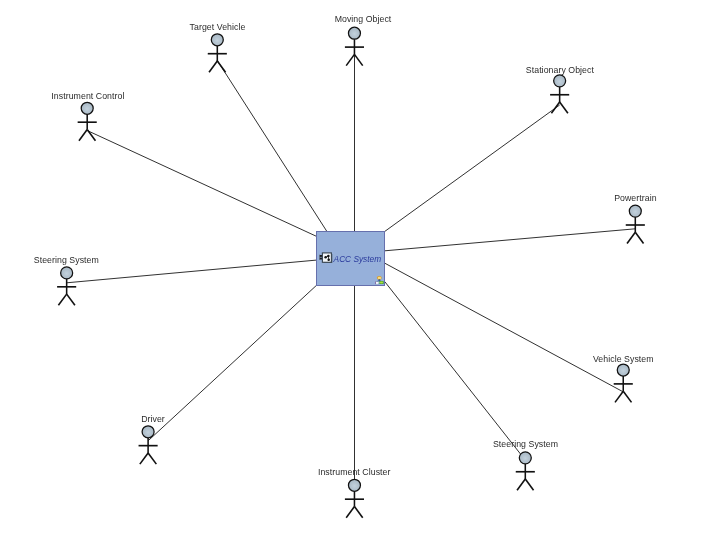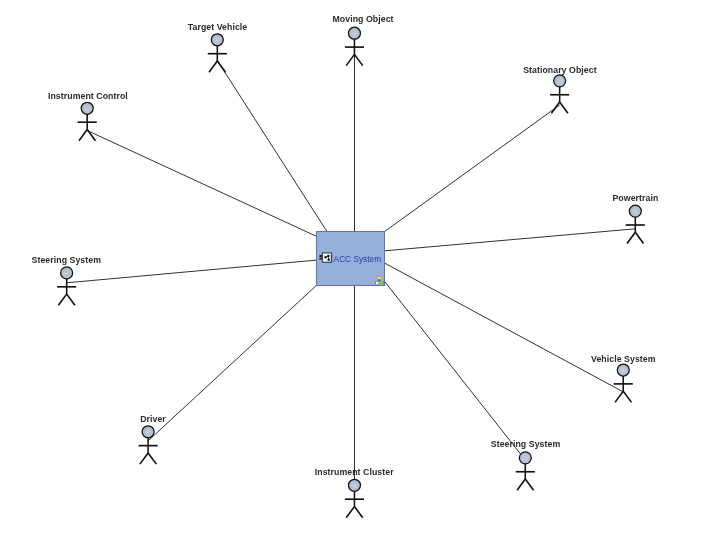--- a/index.html
+++ b/index.html
@@ -1,23 +1,23 @@
 <!DOCTYPE html>
 <html><head>
 <meta charset="utf-8">
 <title>ACC System Context Diagram</title>
 <style>
   html,body{margin:0;padding:0;background:#ffffff;}
   body{width:726px;height:533px;overflow:hidden;font-family:"Liberation Sans",sans-serif;}
   #canvas{position:relative;width:726px;height:533px;background:#fff;overflow:hidden;}
 
   
-  #label-layer{position:absolute;left:0;top:0;width:726px;height:533px;z-index:1;font-weight:bold;}
+  #label-layer{position:absolute;left:0;top:0;width:726px;height:533px;z-index:1;}
   svg#diagram{position:absolute;left:0;top:0;width:726px;height:533px;z-index:2;}
-  #block-label-layer{position:absolute;left:0;top:0;width:726px;height:533px;z-index:3;}
+  #block-label-layer{position:absolute;left:0;top:0;width:726px;height:533px;z-index:3;font-style:italic;}
 
   .actor-label{position:absolute;white-space:nowrap;font-family:"Liberation Sans",sans-serif;
       font-size:8.75px;color:#2b2b2b;line-height:1;letter-spacing:0.06px;
       transform:translate(-50%,-100%);}
   .block-label{position:absolute;white-space:nowrap;font-family:"Liberation Sans",sans-serif;
       font-size:8.3px;color:#2a3a9c;line-height:1;transform:translateY(-100%);}
 
   .connector{stroke:#1a1a1a;stroke-width:0.9;}
   .actor-stroke{stroke:#111111;fill:none;}
   .actor-spine{stroke-width:1.55;}

